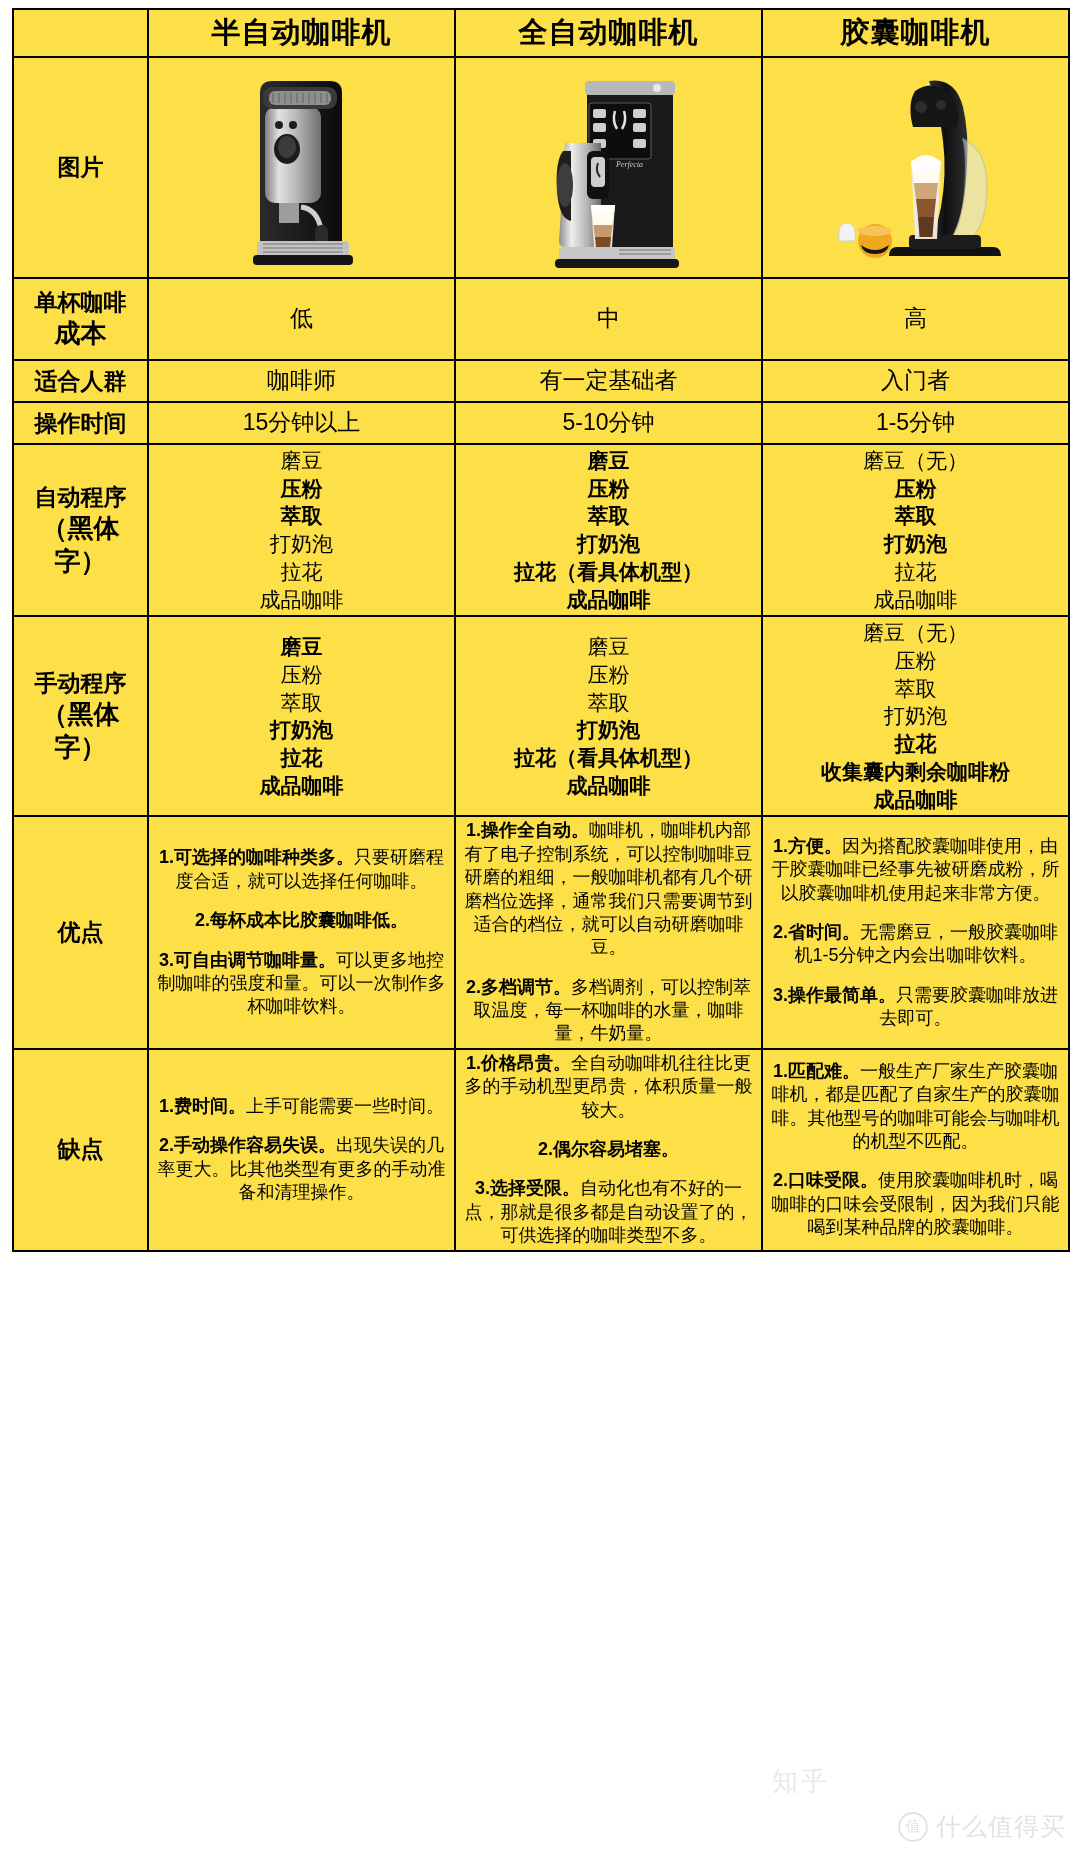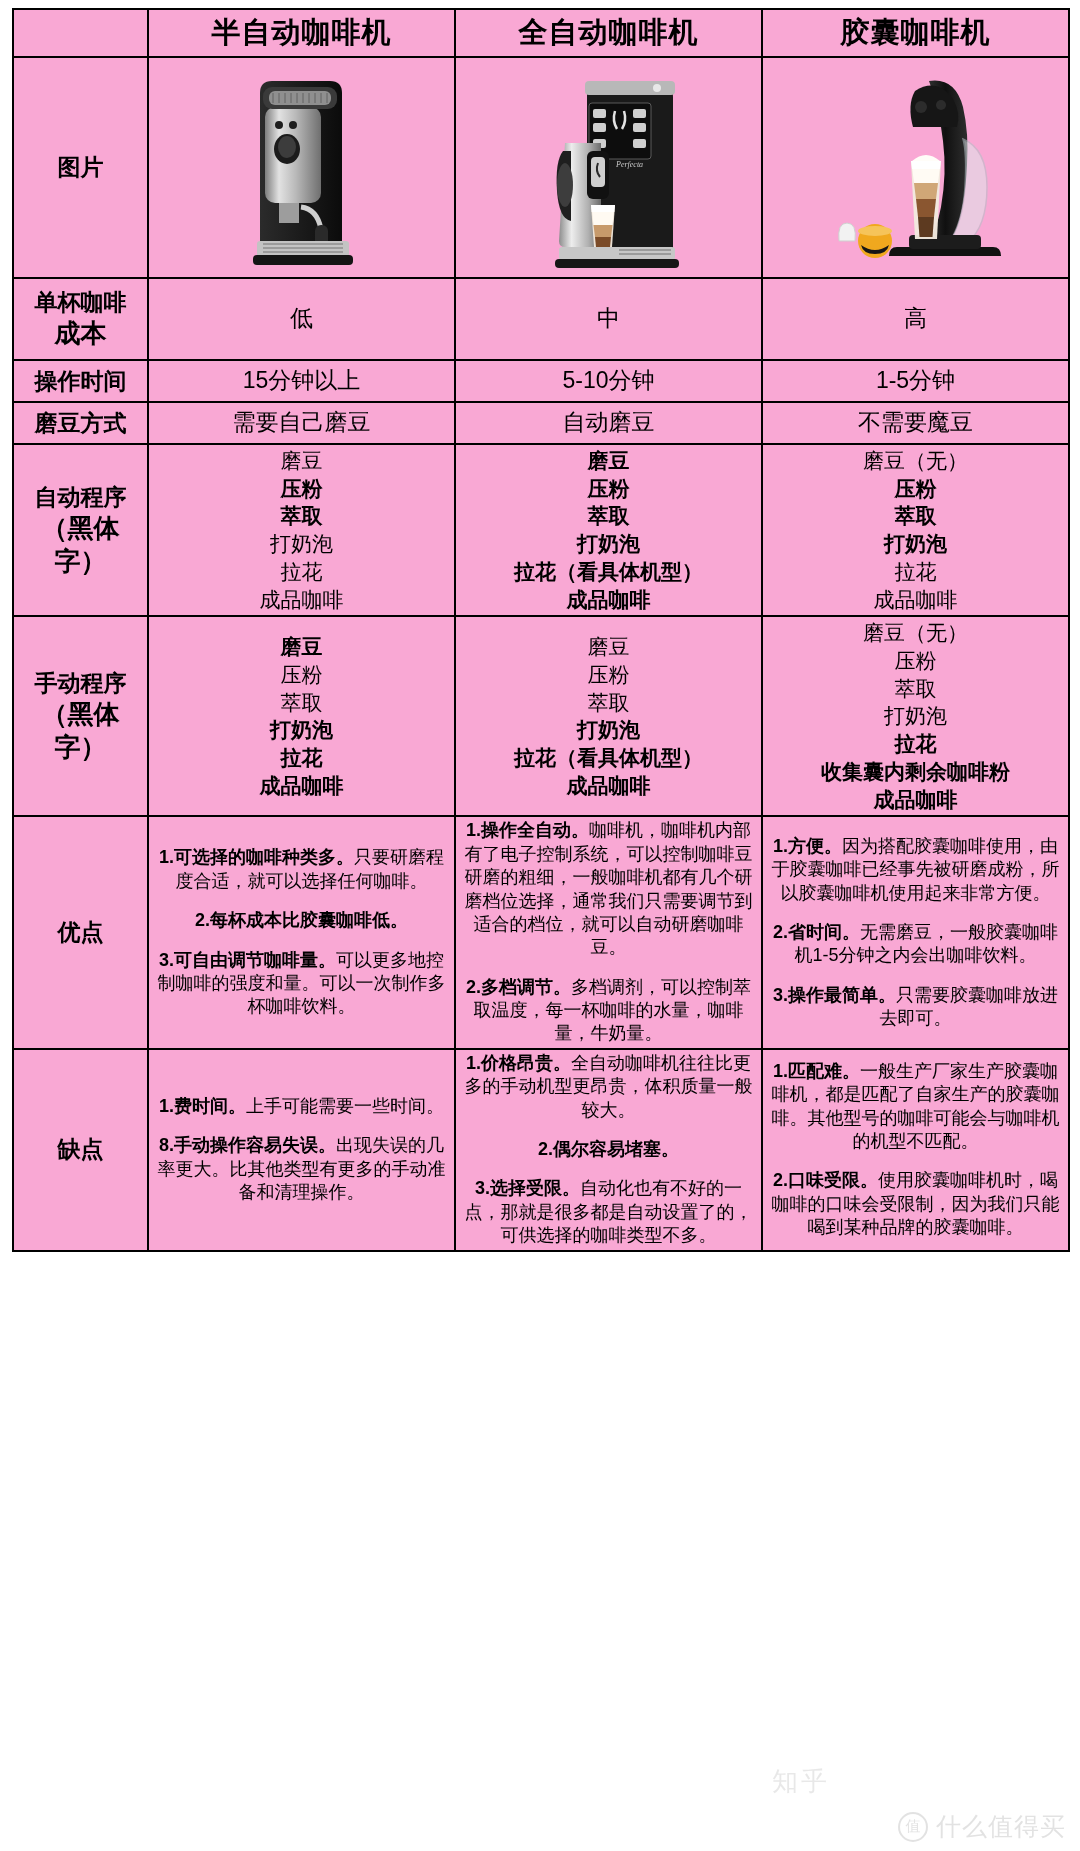--- a/index.html
+++ b/index.html
@@ -15,21 +15,21 @@
     border-collapse:collapse;
     table-layout:fixed;
     width:1056px;
     margin:8px 12px 0 12px;
   }
   table.cmp td,table.cmp th{
     border:2px solid #000;
     padding:2px 4px;
     vertical-align:middle;
     text-align:center;
-    background:#f9a8d4;
+    background:#fde047;
   }
   
   col.c-label{width:135px;}
   col.c-body{width:307px;}
 
   
   .hdr{height:48px;}
   .hdr .t{
     font-size:29px;font-weight:bold;letter-spacing:1px;line-height:1.1;
   }
@@ -253,34 +253,34 @@
       <tr>
         <td class="rlabel">
           <span>单杯咖啡</span>
           <span class="sub">成本</span>
         </td>
         <td class="val" style="height:76px">低</td>
         <td class="val">中</td>
         <td class="val">高</td>
       </tr>
 
+      <tr>
+        <td class="rlabel">适合人群</td>
+        <td class="val" style="height:36px">咖啡师</td>
+        <td class="val">有一定基础者</td>
+        <td class="val">入门者</td>
+      </tr>
 
       <tr>
         <td class="rlabel">操作时间</td>
         <td class="val" style="height:36px">15分钟以上</td>
         <td class="val">5-10分钟</td>
         <td class="val">1-5分钟</td>
       </tr>
 
-      <tr>
-        <td class="rlabel">磨豆方式</td>
-        <td class="val" style="height:36px">需要自己磨豆</td>
-        <td class="val">自动磨豆</td>
-        <td class="val">不需要魔豆</td>
-      </tr>
 
       <tr>
         <td class="rlabel">
           <span>自动程序</span>
           <span class="sub">（黑体字）</span>
         </td>
         <td class="prog">
             <span class="ln">磨豆</span>
             <span class="ln b">压粉</span>
             <span class="ln b">萃取</span>
@@ -353,21 +353,21 @@
             <p><b>1.方便。</b><span>因为搭配胶囊咖啡使用，由于胶囊咖啡已经事先被研磨成粉，所以胶囊咖啡机使用起来非常方便。</span></p>
             <p class="gap"><b>2.省时间。</b><span>无需磨豆，一般胶囊咖啡机1-5分钟之内会出咖啡饮料。</span></p>
             <p class="gap"><b>3.操作最简单。</b><span>只需要胶囊咖啡放进去即可。</span></p>
           </td>
       </tr>
 
       <tr>
         <td class="rlabel">缺点</td>
         <td class="para">
             <p><b>1.费时间。</b><span>上手可能需要一些时间。</span></p>
-            <p class="gap"><b>8.手动操作容易失误。</b><span>出现失误的几率更大。比其他类型有更多的手动准备和清理操作。</span></p>
+            <p class="gap"><b>2.手动操作容易失误。</b><span>出现失误的几率更大。比其他类型有更多的手动准备和清理操作。</span></p>
           </td>
         <td class="para">
             <p><b>1.价格昂贵。</b><span>全自动咖啡机往往比更多的手动机型更昂贵，体积质量一般较大。</span></p>
             <p class="gap"><b>2.偶尔容易堵塞。</b></p>
             <p class="gap"><b>3.选择受限。</b><span>自动化也有不好的一点，那就是很多都是自动设置了的，可供选择的咖啡类型不多。</span></p>
           </td>
         <td class="para">
             <p><b>1.匹配难。</b><span>一般生产厂家生产胶囊咖啡机，都是匹配了自家生产的胶囊咖啡。其他型号的咖啡可能会与咖啡机的机型不匹配。</span></p>
             <p class="gap"><b>2.口味受限。</b><span>使用胶囊咖啡机时，喝咖啡的口味会受限制，因为我们只能喝到某种品牌的胶囊咖啡。</span></p>
           </td>

